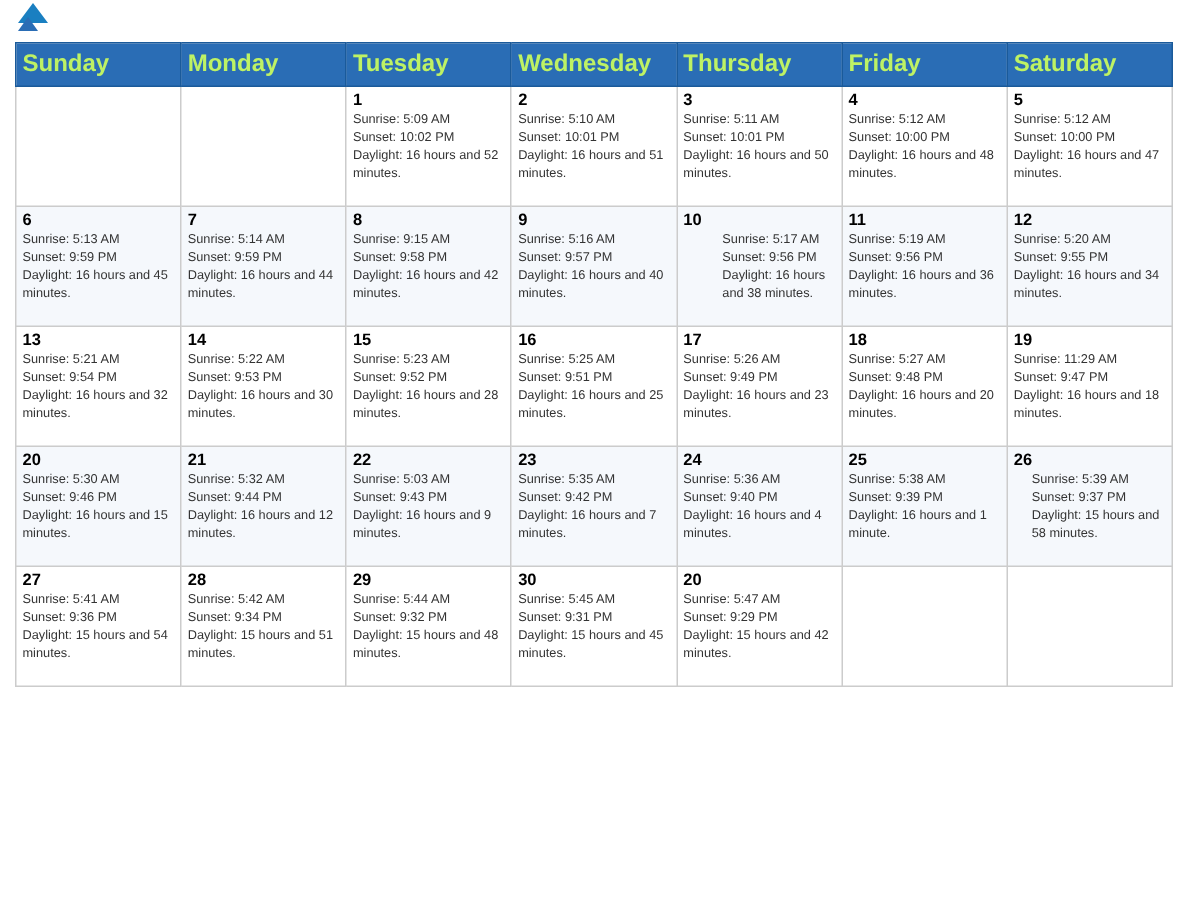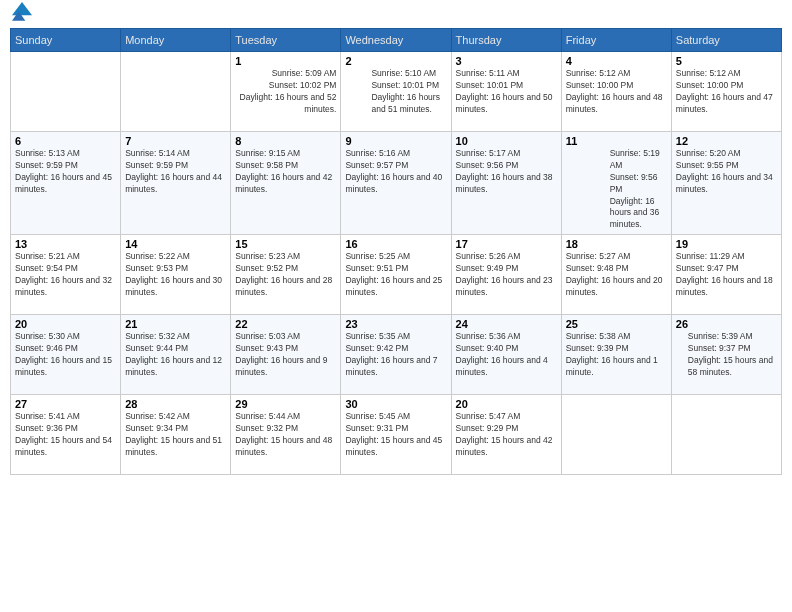--- a/index.html
+++ b/index.html
@@ -60,23 +60,23 @@
       font-size: 16px;
       color: #333;
     }
     .calendar {
       width: 100%;
       border-collapse: collapse;
       border: 1px solid #ccc;
     }
     .calendar th {
       background-color: #2a6db5;
-      color: #e5e5e5;
-      font-size: 11px;
-      font-weight: normal;
+      color: #bef264;
+      font-size: 16px;
+      font-weight: bold;
       padding: 5px 4px;
       text-align: left;
       border: 1px solid #1a5a9a;
     }
     .calendar td {
       width: 110px;
       vertical-align: top;
       padding: 3px 4px;
       border: 1px solid #ccc;
       font-size: 9px;
@@ -135,27 +135,27 @@
           <th>Friday</th>
           <th>Saturday</th>
         </tr>
     </thead>
     <tbody id="calendar-body">
         <tr>
           <td class="empty"></td>
           <td class="empty"></td>
           <td>
             <span class="day-num">1</span>
-            <div class="day-info" style="white-space: pre-line; text-align: right;">Sunrise: 5:09 AM
+            <div class="day-info" style="white-space: pre-line;">Sunrise: 5:09 AM
 Sunset: 10:02 PM
 Daylight: 16 hours and 52 minutes.</div>
           </td>
           <td>
             <span class="day-num">2</span>
-            <div class="day-info" style="white-space: pre-line; margin-left: 26px;">Sunrise: 5:10 AM
+            <div class="day-info" style="white-space: pre-line;">Sunrise: 5:10 AM
 Sunset: 10:01 PM
 Daylight: 16 hours and 51 minutes.</div>
           </td>
           <td>
             <span class="day-num">3</span>
             <div class="day-info" style="white-space: pre-line;">Sunrise: 5:11 AM
 Sunset: 10:01 PM
 Daylight: 16 hours and 50 minutes.</div>
           </td>
           <td>
@@ -191,27 +191,27 @@
 Daylight: 16 hours and 42 minutes.</div>
           </td>
           <td>
             <span class="day-num">9</span>
             <div class="day-info" style="white-space: pre-line;">Sunrise: 5:16 AM
 Sunset: 9:57 PM
 Daylight: 16 hours and 40 minutes.</div>
           </td>
           <td>
             <span class="day-num">10</span>
-            <div class="day-info" style="white-space: pre-line;">Sunrise: 5:17 AM
+            <div class="day-info" style="white-space: pre-line; margin-left: 26px;">Sunrise: 5:17 AM
 Sunset: 9:56 PM
 Daylight: 16 hours and 38 minutes.</div>
           </td>
           <td>
             <span class="day-num">11</span>
-            <div class="day-info" style="white-space: pre-line; margin-left: 44px;">Sunrise: 5:19 AM
+            <div class="day-info" style="white-space: pre-line;">Sunrise: 5:19 AM
 Sunset: 9:56 PM
 Daylight: 16 hours and 36 minutes.</div>
           </td>
           <td>
             <span class="day-num">12</span>
             <div class="day-info" style="white-space: pre-line;">Sunrise: 5:20 AM
 Sunset: 9:55 PM
 Daylight: 16 hours and 34 minutes.</div>
           </td>
         </tr>

